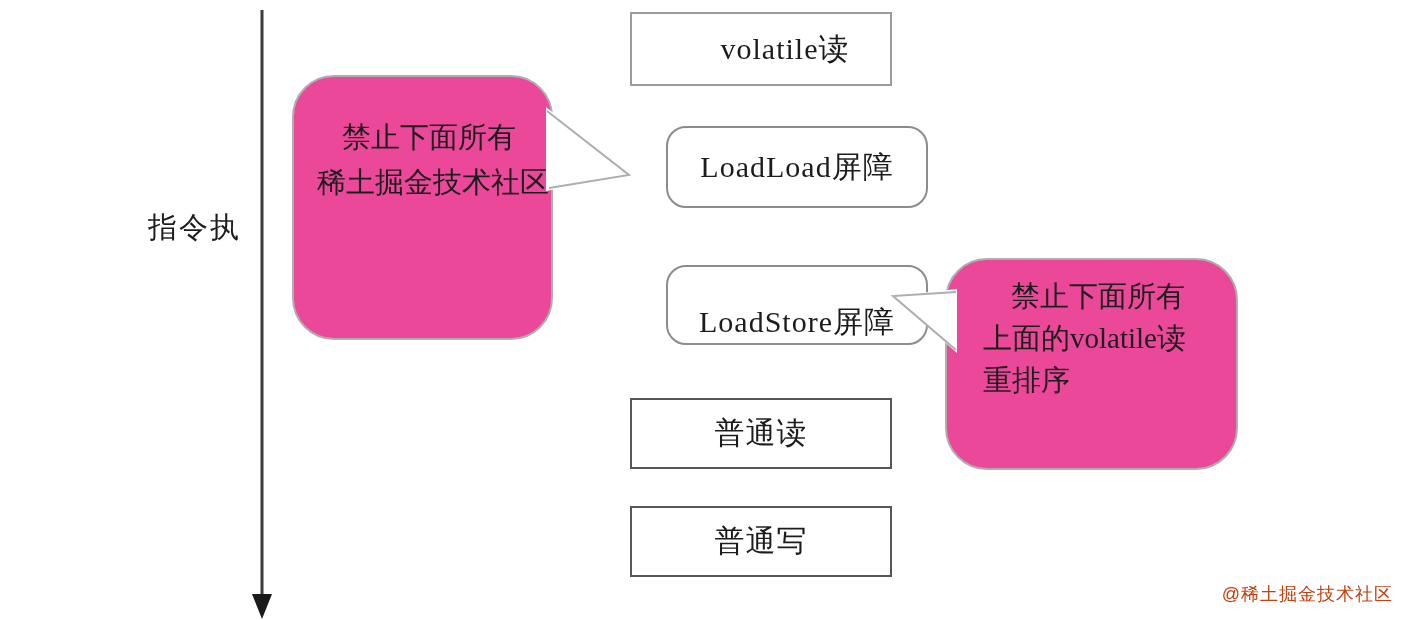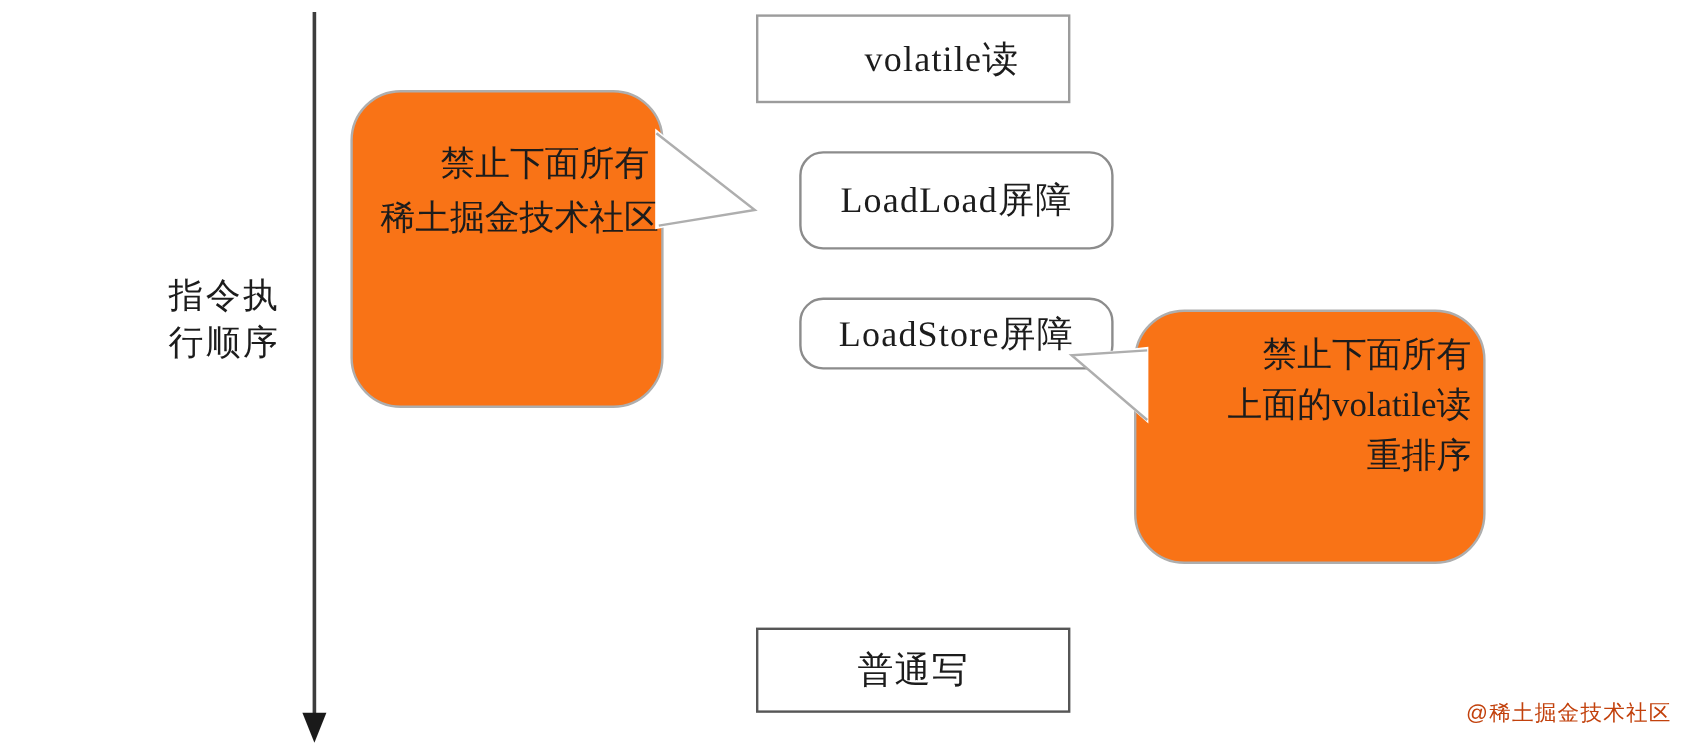--- a/index.html
+++ b/index.html
@@ -10,44 +10,44 @@
     font-family:"Liberation Serif","DejaVu Serif",serif;
     color:#1c1c1c;
     overflow:hidden;
   }
   .svg-layer{
     position:absolute;left:0;top:0;width:1407px;height:620px;
     z-index:2;pointer-events:none;
   }
   
   .axis-label{
-    position:absolute;left:133px;top:228px;width:108px;
-    font-size:29px;line-height:39px;text-align:center;
+    position:absolute;left:133px;top:208px;width:108px;
+    font-size:29px;line-height:39px;text-align:right;
     letter-spacing:2px;z-index:1;
   }
   
   .node{
     position:absolute;left:630px;width:262px;
     display:flex;align-items:center;justify-content:center;
     box-sizing:border-box;background:#ffffff;
     font-size:30px;z-index:1;letter-spacing:1px;
   }
   .node.thin  {border:2px solid #9c9c9c;padding-left:48px;}
   .node.round {border:2px solid #8c8c8c;border-radius:20px;margin-left:36px;}
   .node.dark  {border:2px solid #565656;}
   .n-volatile-read {top:12px;height:74px;}
   .n-loadload      {top:126px;height:82px;}
-  .n-loadstore     {top:248px;height:60px;}
+  .n-loadstore     {top:265px;height:80px;align-items:flex-end;}
   .n-normal-read   {top:398px;height:71px;}
-  .n-normal-write  {top:506px;height:71px;margin-top:17px;}
+  .n-normal-write  {top:506px;height:71px;}
   
   .callout{
-    position:absolute;box-sizing:border-box;background:#f97316;
+    position:absolute;box-sizing:border-box;background:#ec4899;
     border:2px solid #aeaeae;border-radius:42px;
-    font-size:29px;z-index:1;text-align:right;
+    font-size:29px;z-index:1;
   }
   .callout .line{white-space:nowrap;}
   .callout-left{
     left:292px;top:75px;width:261px;height:265px;
     padding:38px 10px 0 23px;line-height:45px;
   }
   .callout-left .line.first{margin-left:25px;}
   .callout-right{
     left:945px;top:258px;width:293px;height:212px;
     padding:15px 10px 0 36px;line-height:42px;
@@ -79,31 +79,33 @@
     </g>
 
     <g>
       <polygon points="957,289 893,296 957,353" fill="#ffffff"></polygon>
       <path d="M956,292 L893,296 L956,350" fill="none" stroke="#aeaeae" stroke-width="2"></path>
     </g>
   </svg>
 
   <div class="axis-label">
     <div>指令执</div>
-    <div>行顺序</div>
   </div>
 
   <div class="node thin n-volatile-read">
     <span>volatile读</span>
   </div>
   <div class="node round n-loadload">
     <span>LoadLoad屏障</span>
   </div>
   <div class="node round n-loadstore">
     <span>LoadStore屏障</span>
+  </div>
+  <div class="node dark n-normal-read">
+    <span>普通读</span>
   </div>
   <div class="node dark n-normal-write">
     <span>普通写</span>
   </div>
 
   <div class="callout callout-left">
     <div class="line first">禁止下面所有</div>
     <div class="line">稀土掘金技术社区</div>
   </div>
 

